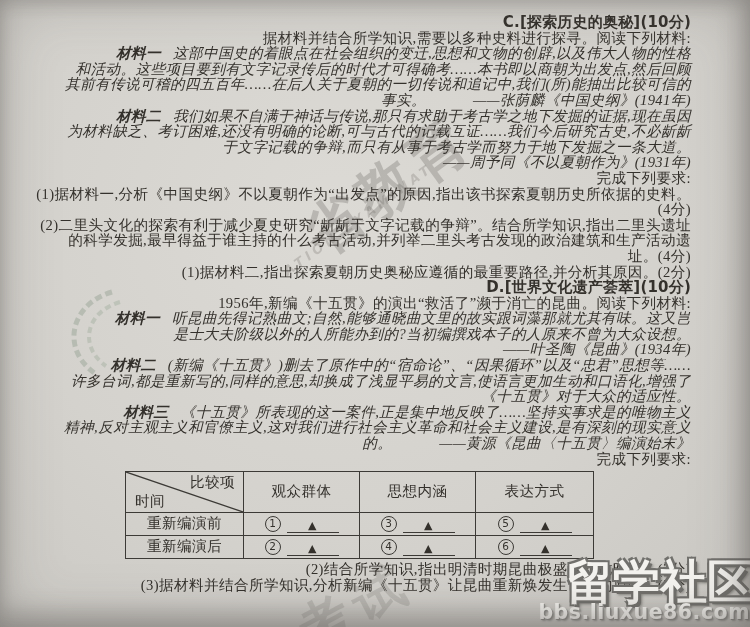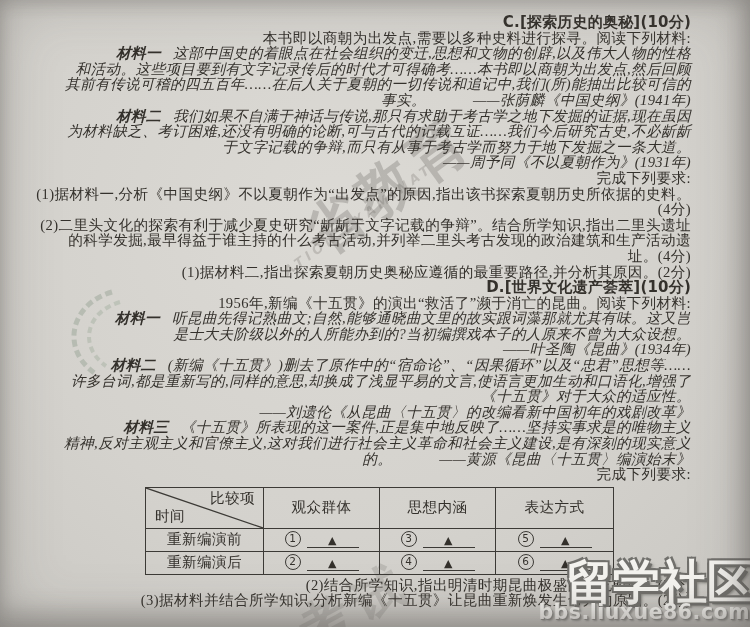--- a/index.html
+++ b/index.html
@@ -11,21 +11,21 @@
   .content{position:absolute;left:62px;top:15px;width:629px;font-size:14.6px;line-height:15.6px;letter-spacing:.4px;}
   .content p{margin:0;padding:0;text-align:right;}
   .heading{font-family:"DejaVu Sans","Liberation Sans",sans-serif;font-weight:bold;font-size:15px;letter-spacing:.2px;}
   .indent{text-indent:47px;}
   .material{text-indent:47px;font-style:italic;}
   .mlabel{font-weight:bold;margin-right:12px;}
   .src-inline{float:right;font-style:italic;}
   .src-line{text-align:right;font-style:italic;}
   .q{padding-left:36px;text-indent:-36px;}
 
-  .qtable{width:468px;margin:4px 0 3px 83px;border-collapse:collapse;table-layout:fixed;}
+  .qtable{width:468px;margin:4px 0 3px 63px;border-collapse:collapse;table-layout:fixed;}
   .qtable td{border:1.3px solid #3c3a36;text-align:center;vertical-align:middle;font-size:14.6px;padding:0;}
   .hdr-row td{height:40px;}
   .data-row td{height:22px;}
   .corner-cell{position:relative;}
   .diag{position:absolute;left:0;top:0;width:100%;height:100%;}
   .corner-top{position:absolute;top:3px;right:8px;}
   .corner-bottom{position:absolute;bottom:3px;left:9px;}
   .circ{display:inline-block;width:14px;height:14px;line-height:13px;border:1px solid #3c3a36;border-radius:50%;
         font-size:10.5px;text-align:center;font-family:"DejaVu Sans",sans-serif;vertical-align:2px;letter-spacing:0;}
   .blank{display:inline-block;width:52px;border-bottom:1.4px solid #3c3a36;margin-left:6px;line-height:13px;}
@@ -58,40 +58,39 @@
   <span class="fwm fwm-en">ATION EXAMINAT</span>
   <span class="fwm fwm-cn-lower">考试</span>
   <svg class="wreath" width="80" height="94" viewBox="0 0 80 94">
     <path d="M62,6 C20,18 10,64 46,88" fill="none" stroke="#7d917d" stroke-width="5" stroke-dasharray="7 4" opacity="0.34"></path>
     <path d="M70,16 C36,26 28,60 56,80" fill="none" stroke="#7d917d" stroke-width="4" stroke-dasharray="6 4" opacity="0.26"></path>
   </svg>
 
   <div class="content">
 
     <p class="heading">C.[探索历史的奥秘](10分)</p>
-    <p class="indent">本书即以商朝为出发点,需要以多种史料进行探寻。阅读下列材料:</p>
+    <p class="indent">据材料并结合所学知识,需要以多种史料进行探寻。阅读下列材料:</p>
 
     <p class="material"><span class="mlabel">材料一</span><span>这部中国史的着眼点在社会组织的变迁,思想和文物的创辟,以及伟大人物的性格和活动。这些项目要到有文字记录传后的时代才可得确考……本书即以商朝为出发点,然后回顾其前有传说可稽的四五百年……在后人关于夏朝的一切传说和追记中,我们(所)能抽出比较可信的事实。</span><span class="src-inline">——张荫麟《中国史纲》(1941年)</span></p>
 
     <p class="material"><span class="mlabel">材料二</span><span>我们如果不自满于神话与传说,那只有求助于考古学之地下发掘的证据,现在虽因为材料缺乏、考订困难,还没有明确的论断,可与古代的记载互证……我们今后研究古史,不必龂龂于文字记载的争辩,而只有从事于考古学而努力于地下发掘之一条大道。</span></p>
     <p class="src-line">——周予同《不以夏朝作为》(1931年)</p>
 
     <p>完成下列要求:</p>
     <p class="q">(1)据材料一,分析《中国史纲》不以夏朝作为“出发点”的原因,指出该书探索夏朝历史所依据的史料。(4分)</p>
     <p class="q">(2)二里头文化的探索有利于减少夏史研究“龂龂于文字记载的争辩”。结合所学知识,指出二里头遗址的科学发掘,最早得益于谁主持的什么考古活动,并列举二里头考古发现的政治建筑和生产活动遗址。(4分)</p>
     <p class="q">(1)据材料二,指出探索夏朝历史奥秘应遵循的最重要路径,并分析其原因。(2分)</p>
 
     <p class="heading">D.[世界文化遗产荟萃](10分)</p>
     <p class="indent">1956年,新编《十五贯》的演出“救活了”濒于消亡的昆曲。阅读下列材料:</p>
 
     <p class="material"><span class="mlabel">材料一</span><span>听昆曲先得记熟曲文;自然,能够通晓曲文里的故实跟词藻那就尤其有味。这又岂是士大夫阶级以外的人所能办到的?当初编撰戏本子的人原来不曾为大众设想。</span></p>
     <p class="src-line">——叶圣陶《昆曲》(1934年)</p>
 
     <p class="material"><span class="mlabel">材料二</span><span>(新编《十五贯》)删去了原作中的“宿命论”、“因果循环”以及“忠君”思想等……许多台词,都是重新写的,同样的意思,却换成了浅显平易的文言,使语言更加生动和口语化,增强了《十五贯》对于大众的适应性。</span></p>
-    <p class="src-line">——刘遗伦《从昆曲〈十五贯〉的改编看新中国初年的戏剧改革》</p>
 
     <p class="material"><span class="mlabel">材料三</span><span>《十五贯》所表现的这一案件,正是集中地反映了……坚持实事求是的唯物主义精神,反对主观主义和官僚主义,这对我们进行社会主义革命和社会主义建设,是有深刻的现实意义的。</span><span class="src-inline">——黄源《昆曲〈十五贯〉编演始末》</span></p>
 
     <p>完成下列要求:</p>
 
     <table class="qtable">
       <colgroup>
           <col style="width:118px">
           <col style="width:116px">
           <col style="width:116px">

